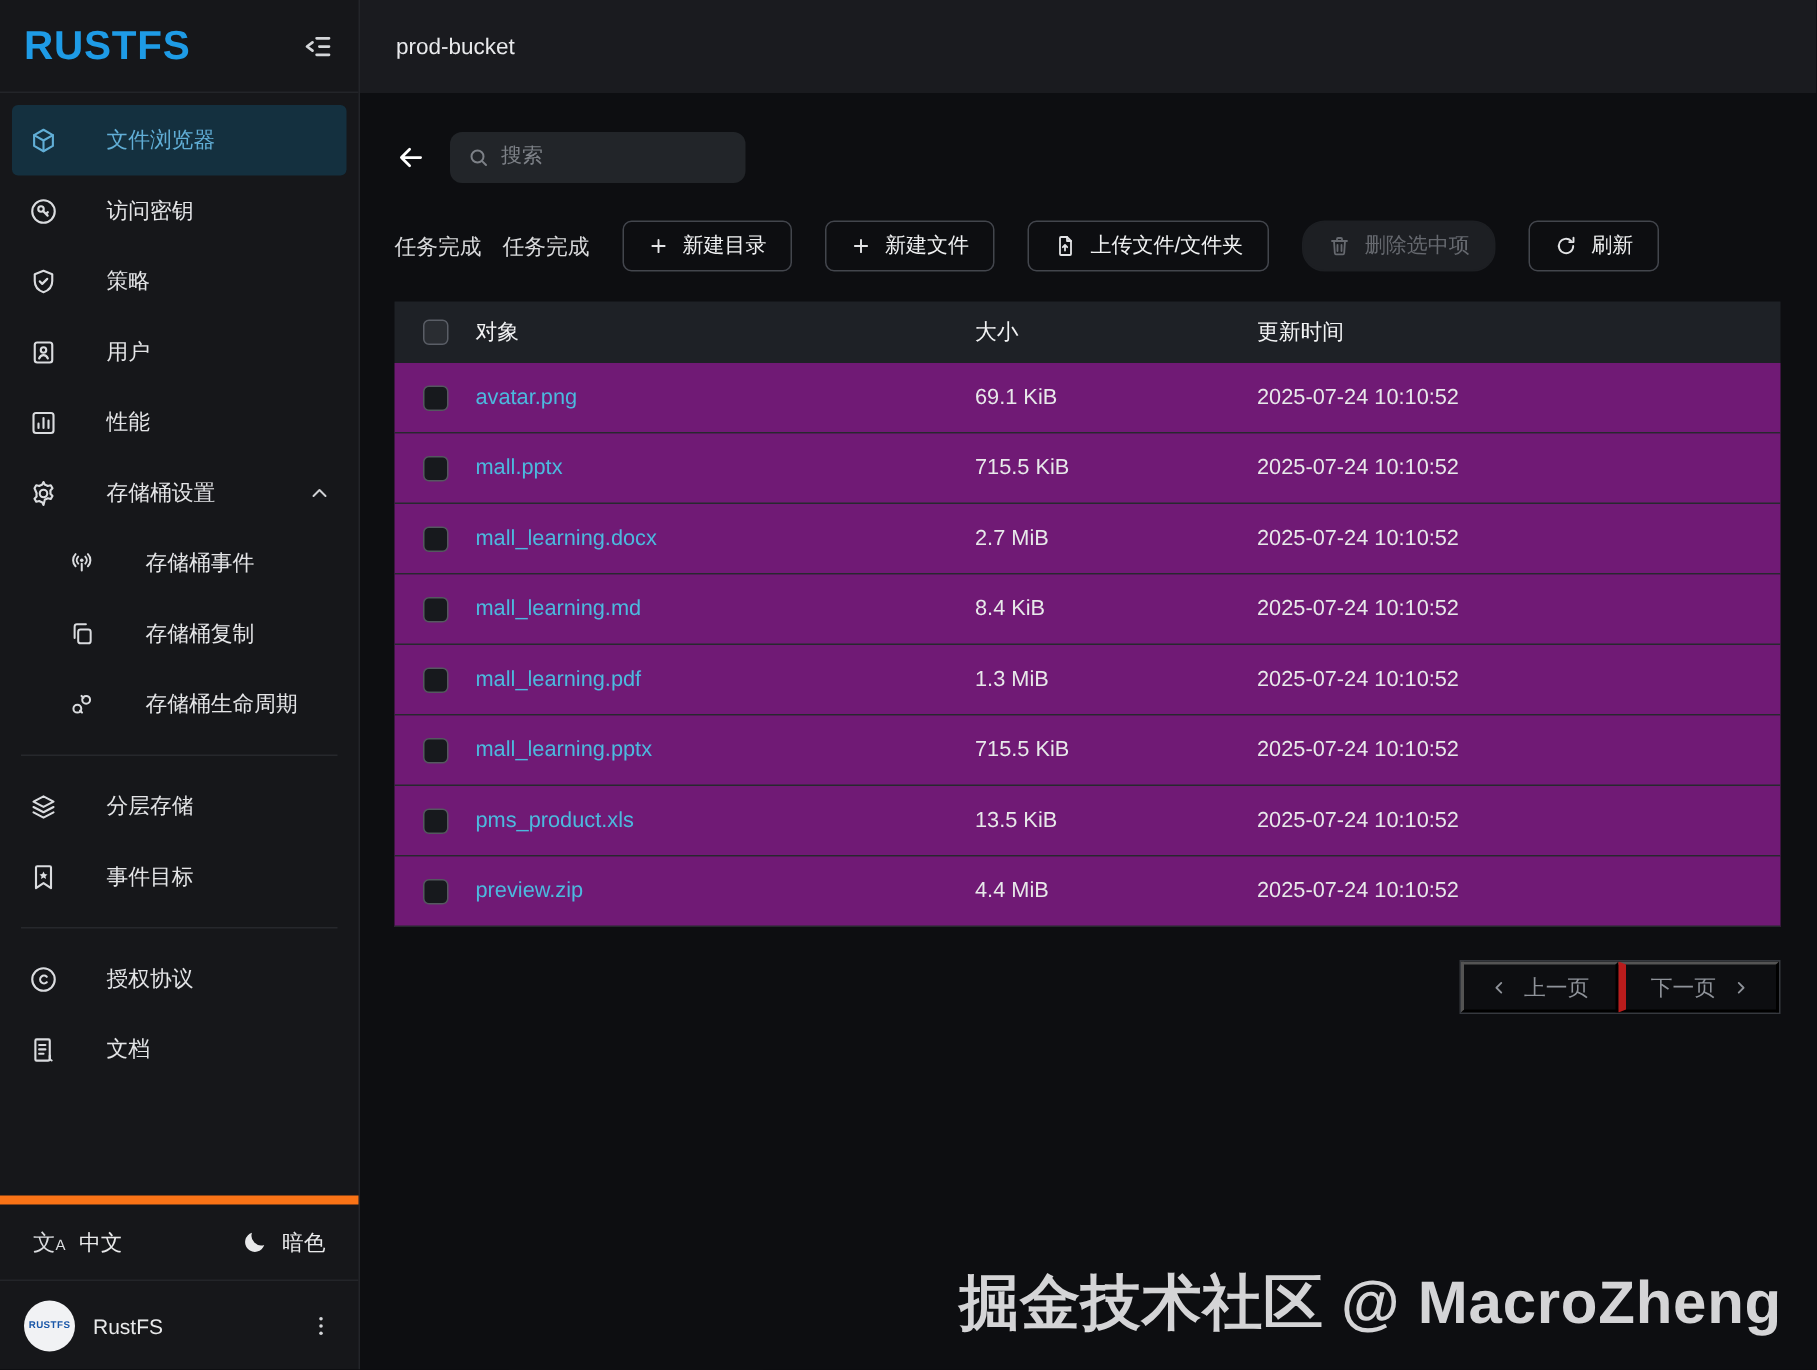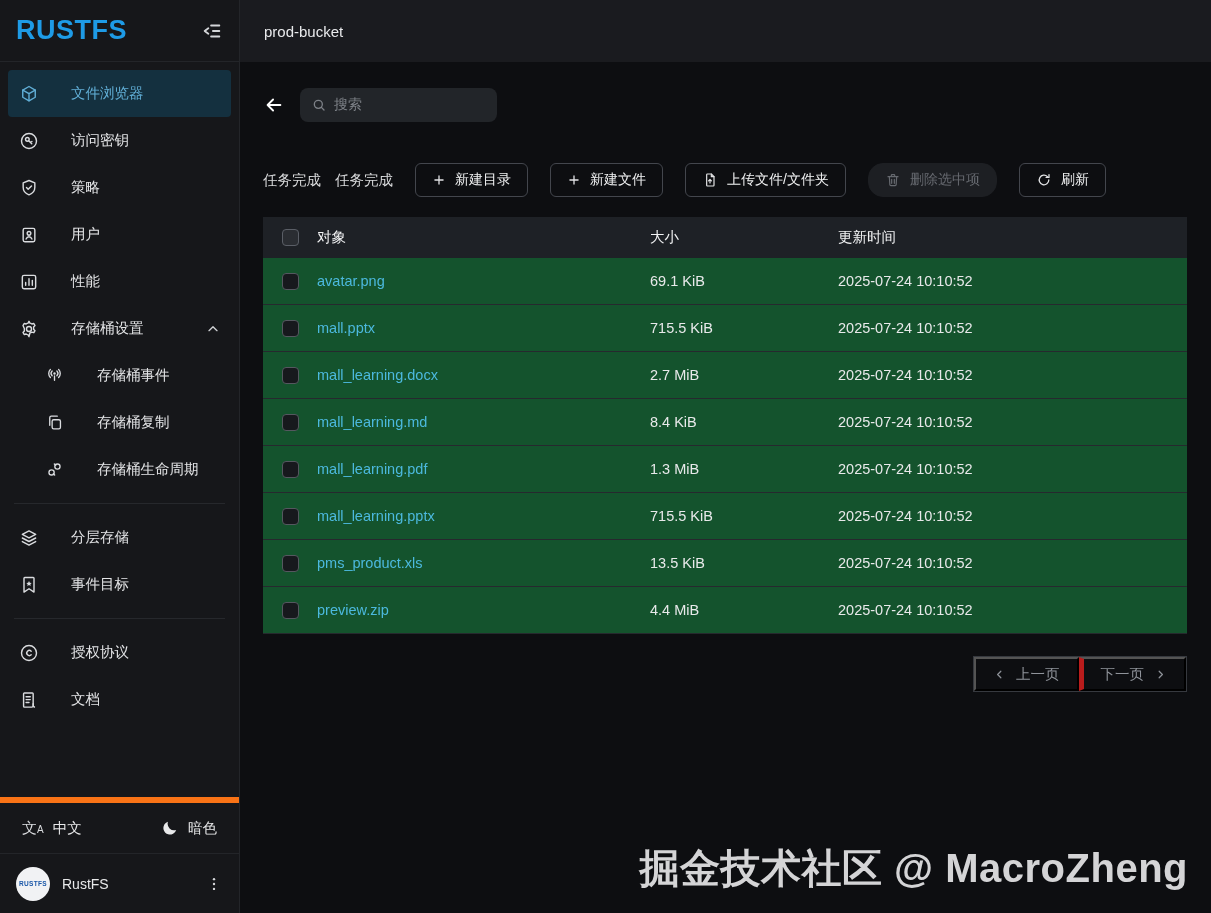--- a/index.html
+++ b/index.html
@@ -48,34 +48,34 @@
   .content { flex:1; padding:26px 24px 0 23px; }
 
   .search-row { display:flex; align-items:center; gap:15px; }
   .back-btn { color:#fff; }
   .search-box { width:197px; height:34px; background:#222529; border-radius:8px; display:flex;
                 align-items:center; gap:7px; padding:0 11px; color:#7d8187; }
   .search-box input { background:transparent; border:none; outline:none; color:#fef9c3;
                       font-size:14px; width:100%; font-family:Liberation Serif, serif; }
   .search-box input::placeholder { color:#7d8187; }
 
-  .toolbar { margin-top:41px; display:flex; align-items:center; gap:22px; }
+  .toolbar { margin-top:25px; display:flex; align-items:center; gap:22px; }
   .task-label { color:#dadbdd; font-size:14.5px; }
   .task-label + .task-label { margin-left:-8px; }
   .btn { height:34px; display:inline-flex; align-items:center; gap:9px; padding:0 16px;
          border:1px solid #43464d; border-radius:6px; background:transparent; color:#f0f1f2;
          font-size:14px; cursor:pointer; font-family:inherit; }
   .btn .icon { display:flex; color:#e3e4e6; }
   .btn.disabled { background:#1d1f23; border-color:#1d1f23; color:#66696f; cursor:default;border-radius:15px; }
   .btn.disabled .icon { color:#66696f; }
 
   .table { margin-top:20px; width:924px; }
   .thead, .trow { display:grid; grid-template-columns:54px 333px 188px 1fr; align-items:center; }
   .thead { background:#1e2126; height:41px; font-size:14.5px; color:#f2f3f4; }
-  .trow { height:47px; background:#14532d; border-bottom:1px solid #26292e; font-size:14.5px; }
+  .trow { height:47px; background:#701a75; border-bottom:1px solid #26292e; font-size:14.5px; }
   .cb-cell { display:flex; justify-content:center; }
   .checkbox { width:17px; height:17px; border:1.5px solid #54585f; border-radius:4px;
               background:#17191d; cursor:pointer; }
   .thead .checkbox { background:#2a2d32; border-color:#5a5e66; }
   .file-link { color:#4cb9de; cursor:pointer; text-decoration:none; }
   .cell-size, .cell-time { color:#e8e9ea; }
 
   .pagination { width:924px; margin-top:22px; display:flex; justify-content:flex-end; }
   .page-group { display:flex; border:1px solid #36393f; border-radius:0; overflow:hidden; }
   .page-btn { display:flex; align-items:center; gap:10px; height:34px; padding:0 17px;

